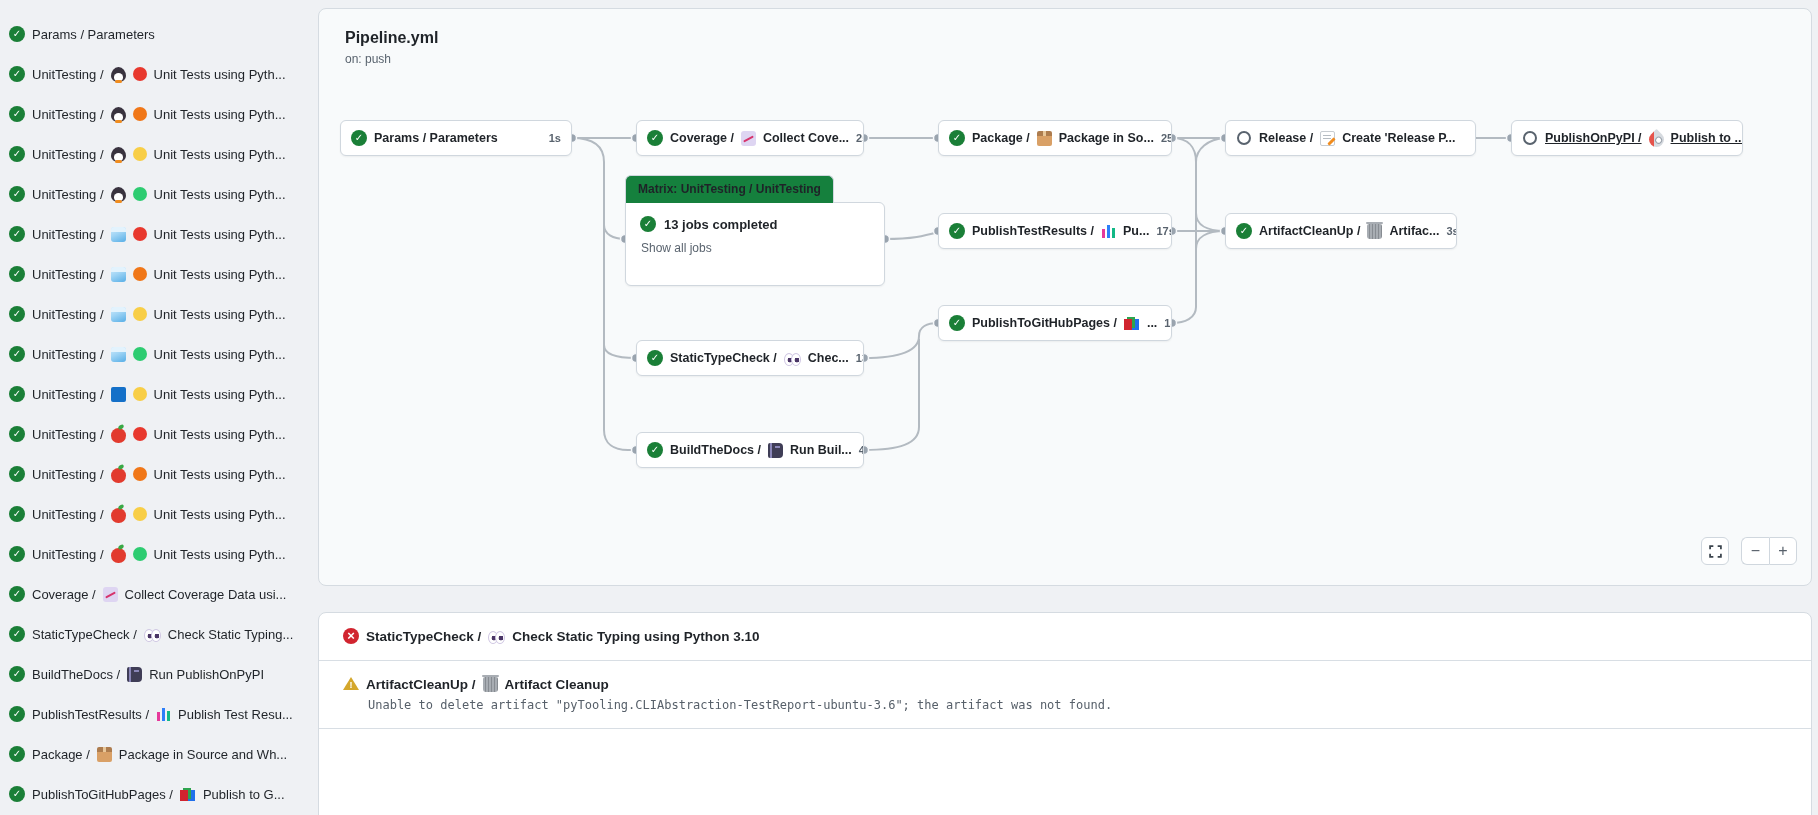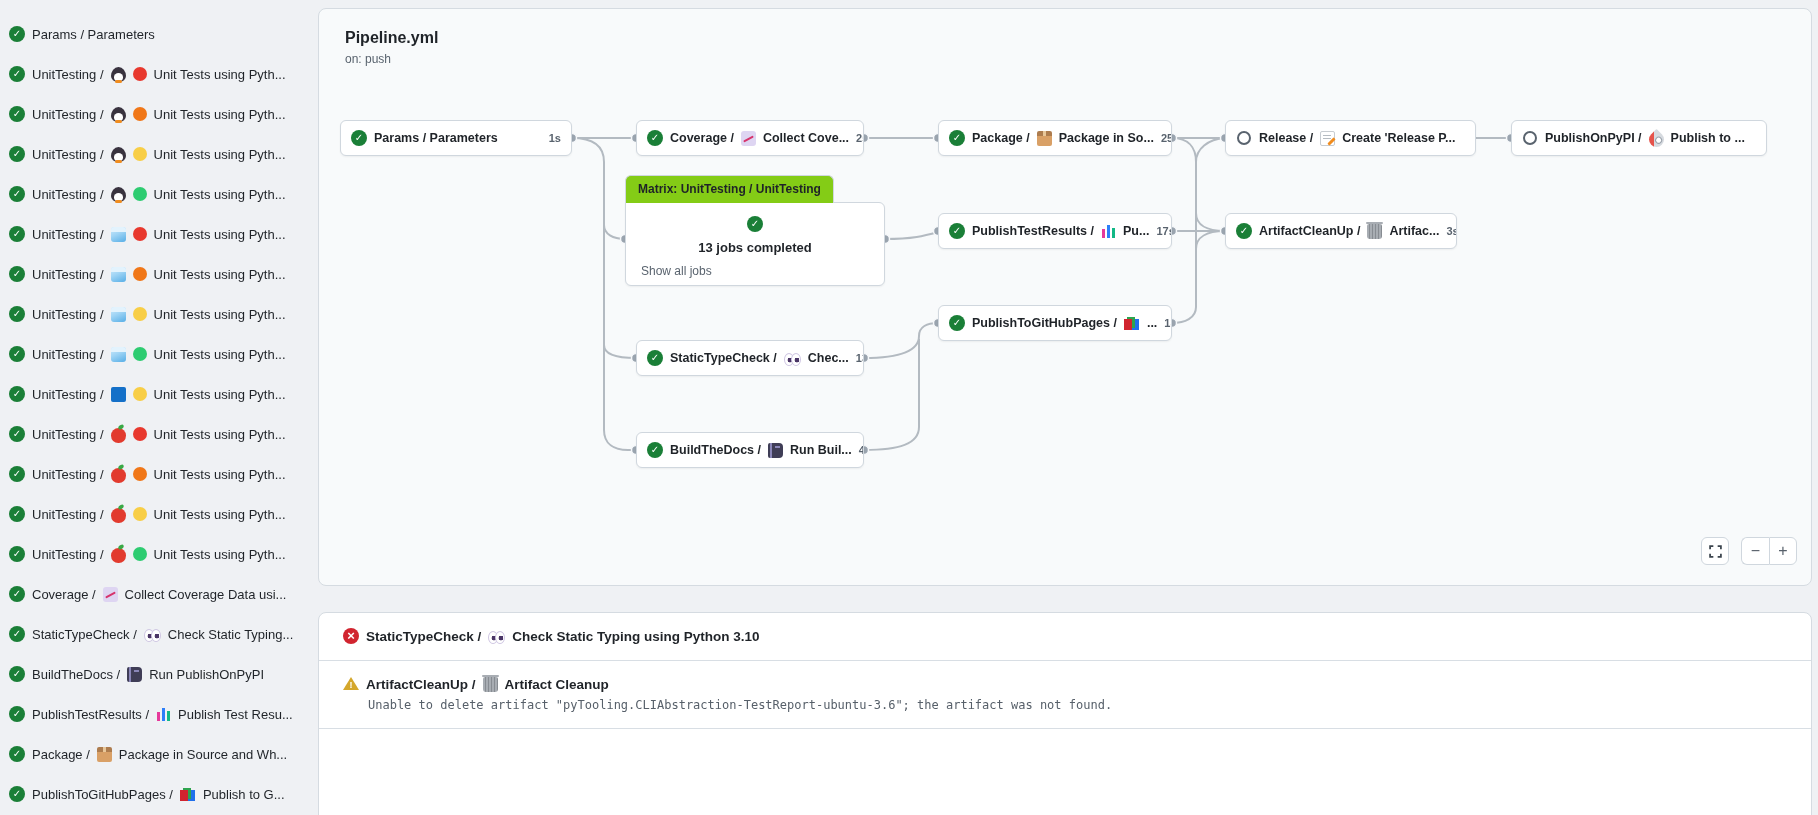--- a/index.html
+++ b/index.html
@@ -86,33 +86,33 @@
   svg.edges { position:absolute; left:0; top:0; z-index:0; }
 
   .node { position:absolute; z-index:2; height:36px; background:#fff; border:1px solid #d0d7de; border-radius:6px;
     box-shadow:0 1px 2px rgba(31,35,40,.06); display:flex; align-items:center; gap:7px; padding:0 10px;
     font-size:12.5px; font-weight:600; white-space:nowrap; overflow:hidden; cursor:pointer; }
   .node .time { margin-left:auto; font-size:11px; font-weight:700; color:#59636e; }
   .node.params{left:21px;top:111px;width:232px;}
   .node.coverage{left:317px;top:111px;width:228px;}
   .node.package{left:619px;top:111px;width:234px;}
   .node.release{left:906px;top:111px;width:251px;}
-  .node.publishonpypi{left:1192px;top:111px;width:256px;}
+  .node.publishonpypi{left:1192px;top:111px;width:232px;text-decoration:underline;}
   .node.publishtestresults{left:619px;top:204px;width:234px;}
   .node.artifactcleanup{left:906px;top:204px;width:232px;}
   .node.publishtogithubpages{left:619px;top:296px;width:234px;}
   .node.statictypecheck{left:317px;top:331px;width:228px;}
   .node.buildthedocs{left:317px;top:423px;width:228px;}
 
   .matrix { position:absolute; left:306px; top:166px; z-index:2; }
-  .matrix-tab { display:inline-block; background:#84cc16; border:1px solid #d0d7de; border-bottom:none;
+  .matrix-tab { display:inline-block; background:#15803d; border:1px solid #d0d7de; border-bottom:none;
     border-radius:6px 6px 0 0; padding:6px 12px 7px; font-size:12px; font-weight:600; position:relative; z-index:2; }
   .matrix-body { width:260px; height:84px; background:#fff; border:1px solid #d0d7de; border-radius:0 6px 6px 6px;
     margin-top:-1px; padding:13px 14px; box-shadow:0 1px 2px rgba(31,35,40,.06); }
-  .matrix-summary { display:flex; align-items:center; gap:8px; font-size:13px; font-weight:600;flex-direction:column; }
+  .matrix-summary { display:flex; align-items:center; gap:8px; font-size:13px; font-weight:600; }
   .matrix-link { margin-top:9px; margin-left:1px; font-size:12px; color:#59636e; cursor:pointer; }
 
   .zoom-controls { position:absolute; right:14px; bottom:20px; display:flex; gap:12px; align-items:center; z-index:3; }
   .btn { background:#fff; border:1px solid #d0d7de; border-radius:6px; height:28px; display:flex; align-items:center;
     justify-content:center; color:#57606a; cursor:pointer; }
   .btn-fullscreen { width:28px; }
   .btn-group { display:flex; }
   .btn-group .btn { width:28px; font-size:16px; border-radius:0; border-right-width:0; }
   .btn-group .btn:first-child { border-radius:6px 0 0 6px; }
   .btn-group .btn:last-child { border-radius:0 6px 6px 0; border-right-width:1px; }

